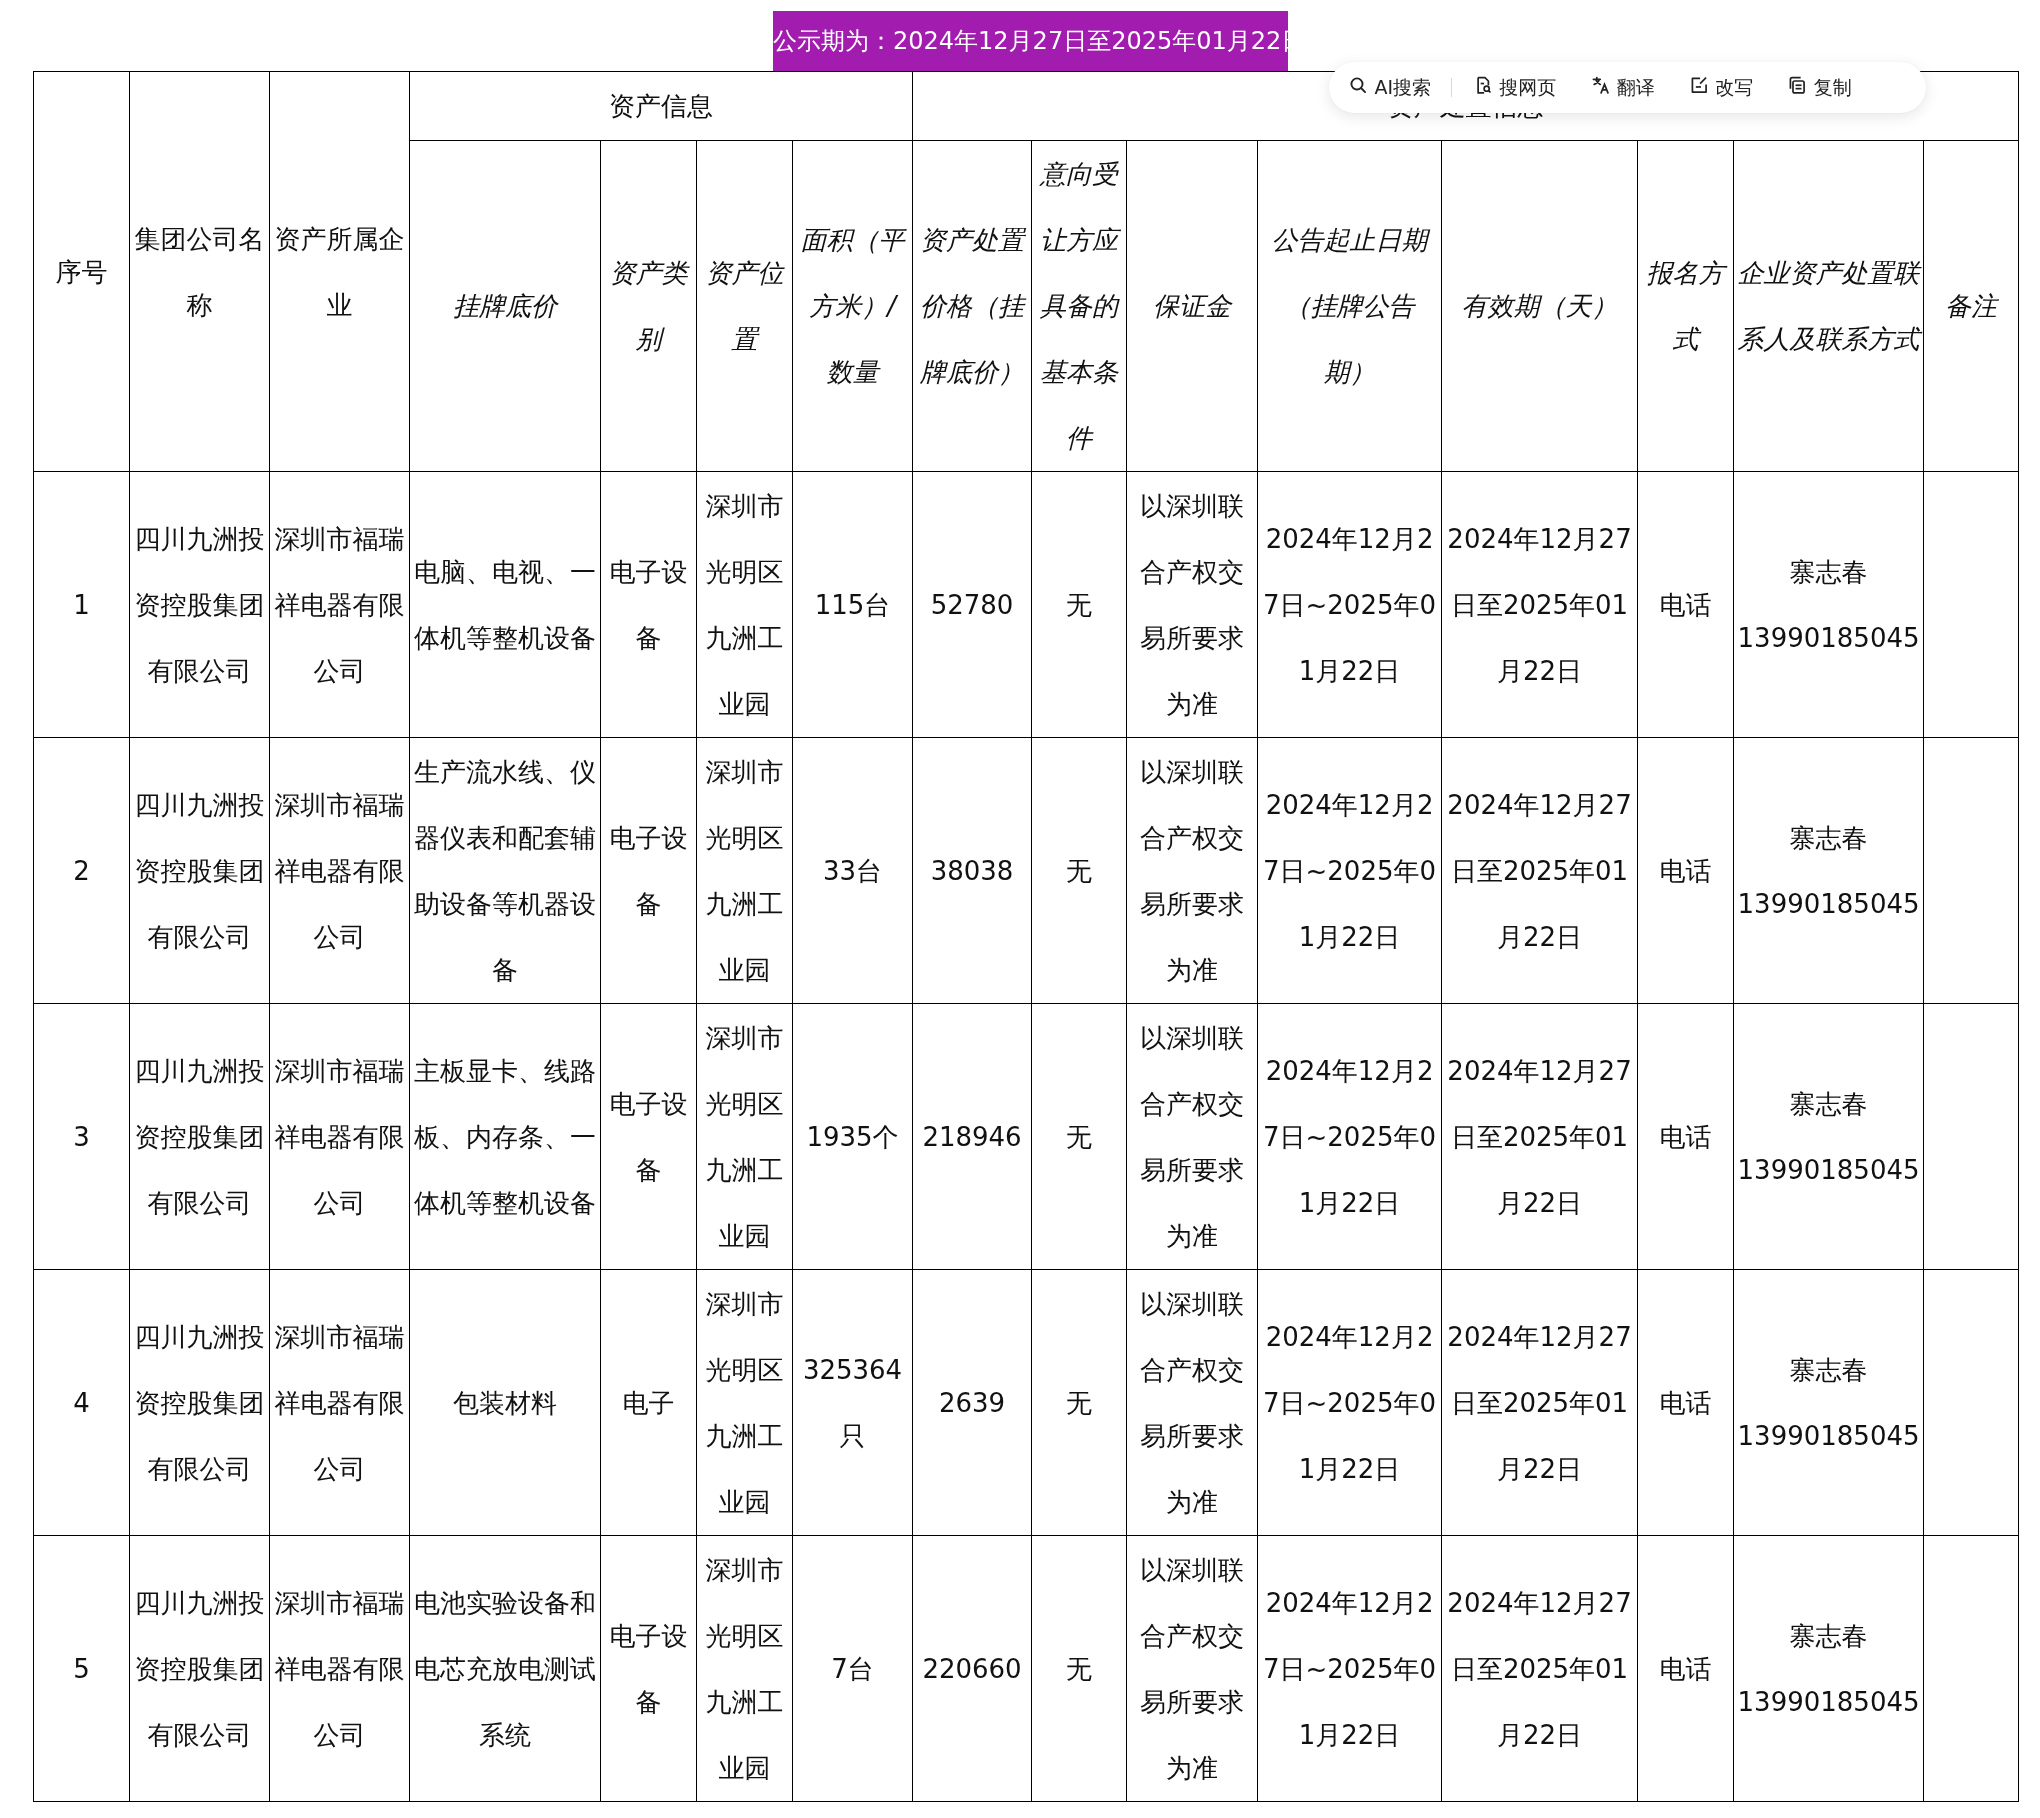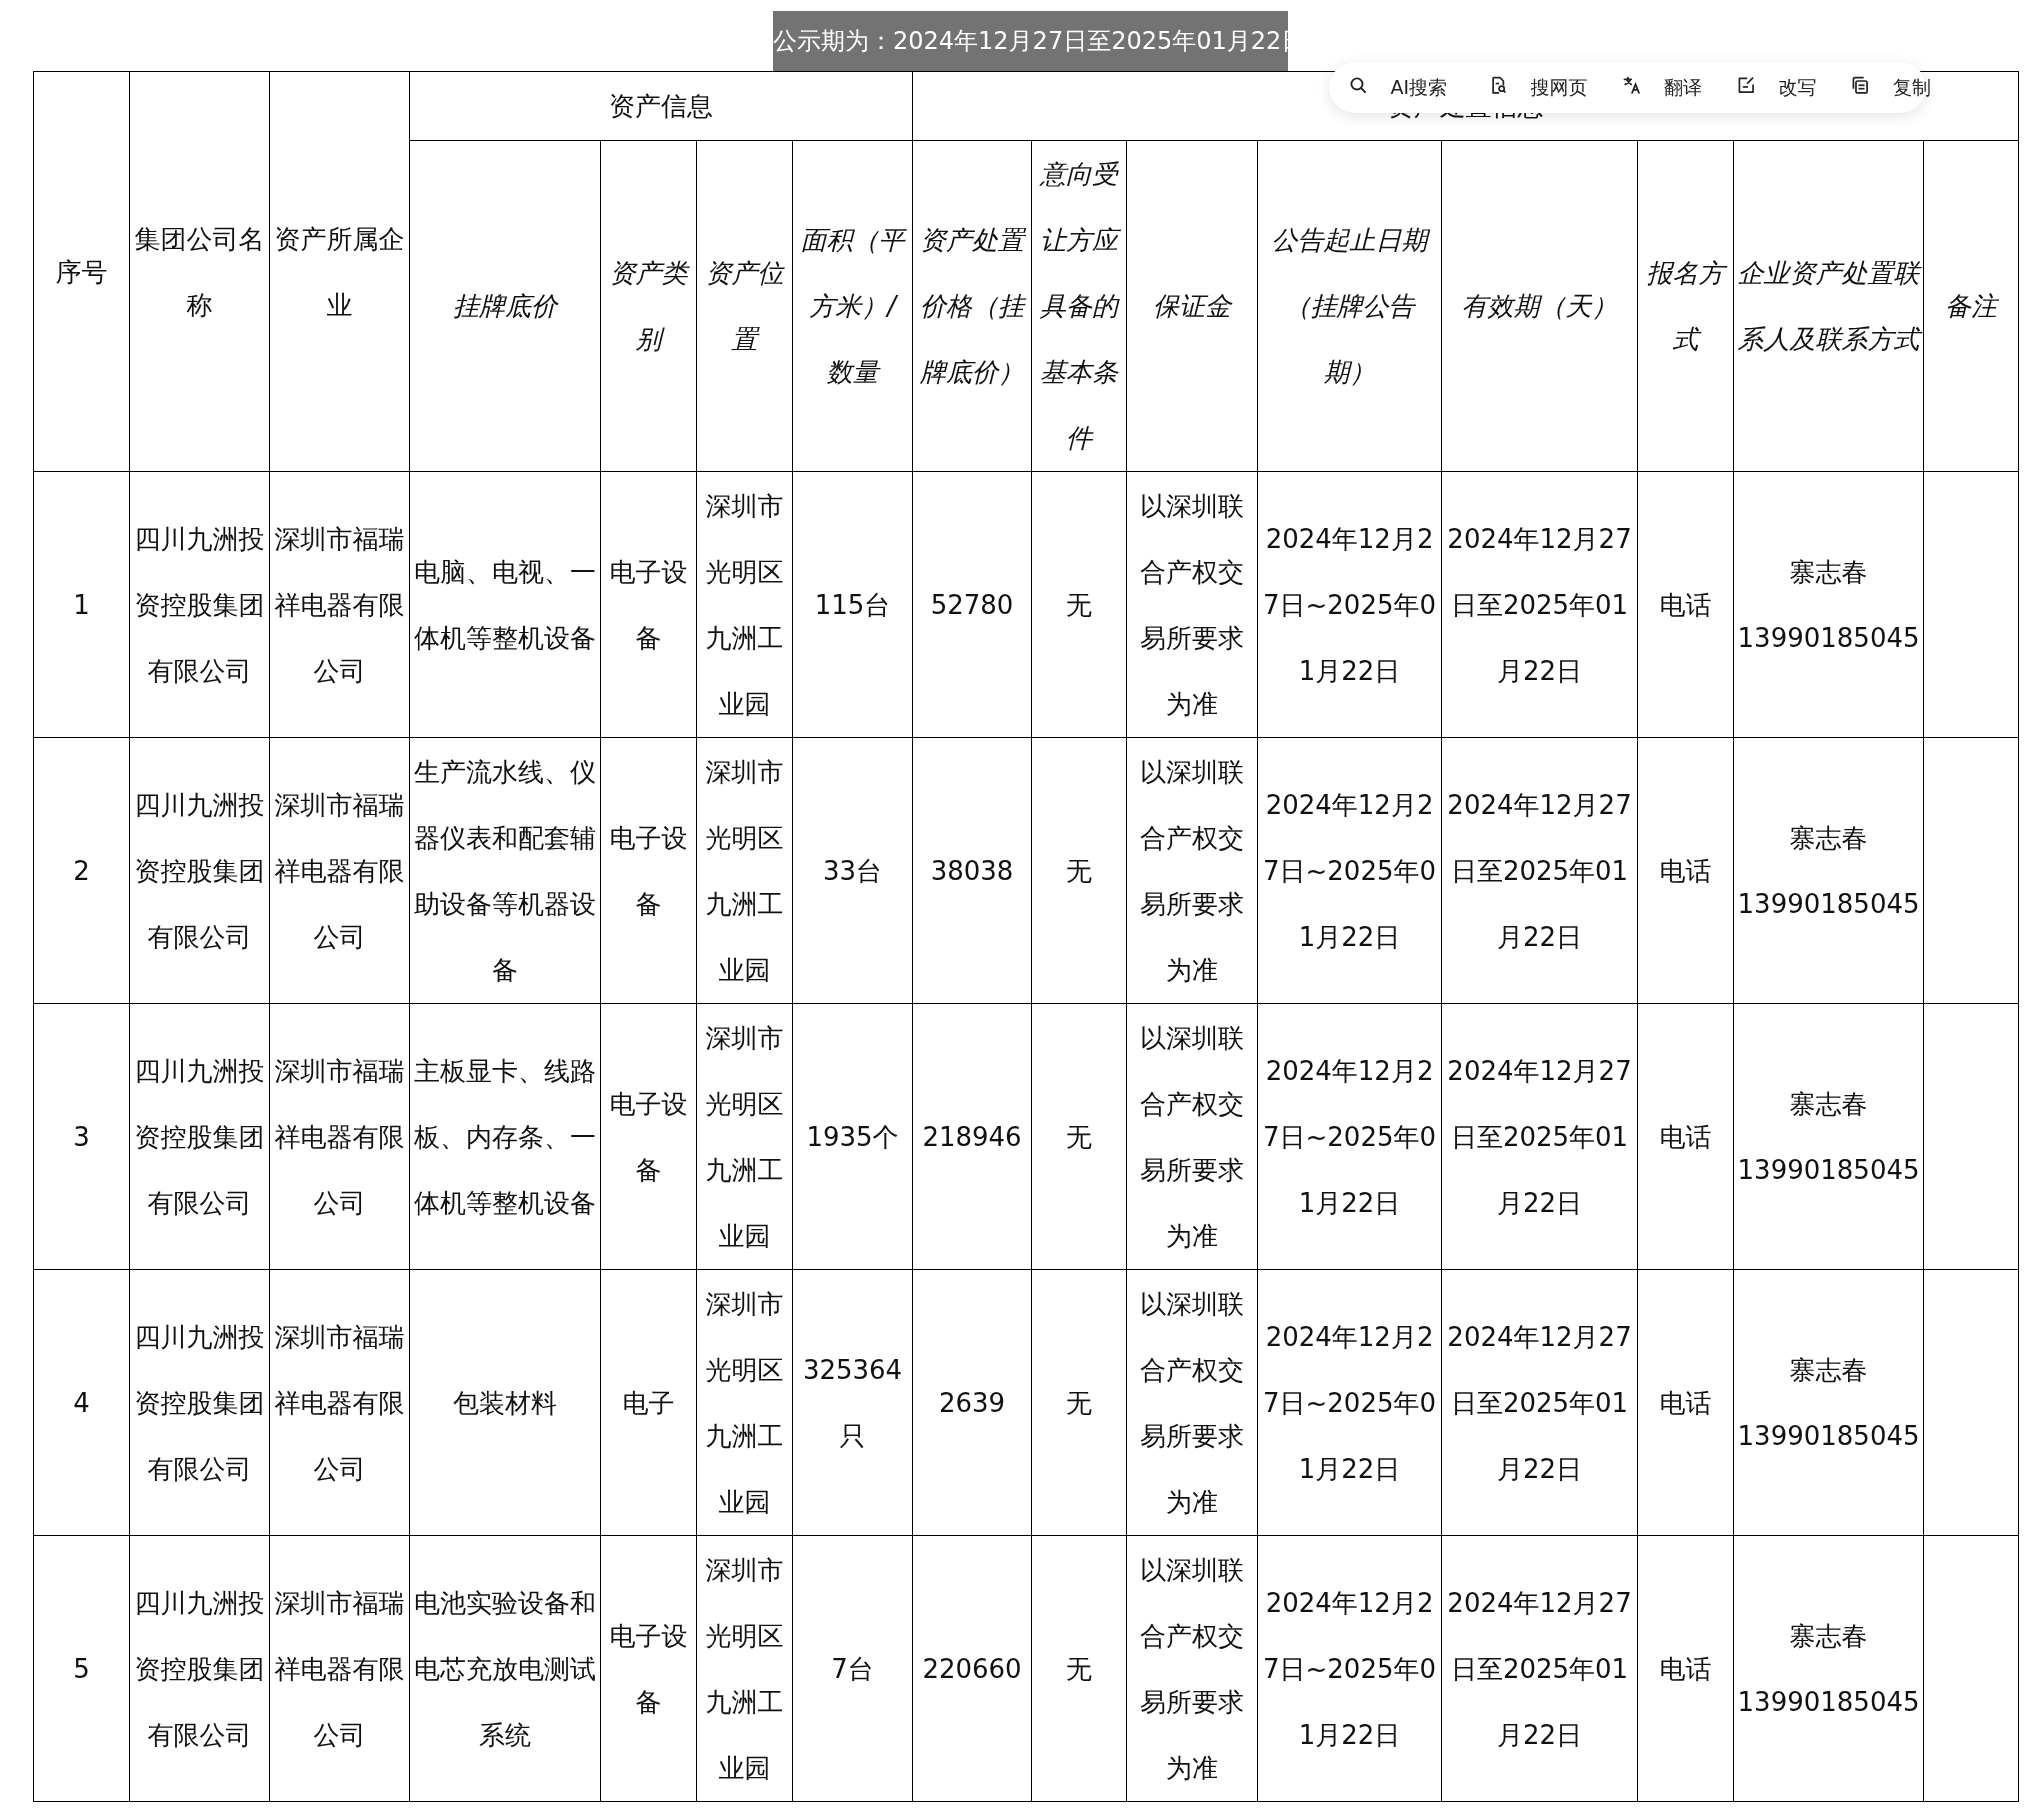--- a/index.html
+++ b/index.html
@@ -1,35 +1,35 @@
 <!DOCTYPE html>
 <html style="font-size:13.7px"><head>
 <meta charset="utf-8">
 <style>
   html, body { margin:0; padding:0; background:#ffffff; }
   body { width:2040px; height:1818px; position:relative; overflow:hidden;
          font-family:"DejaVu Sans","Liberation Sans",sans-serif; color:#111; }
   .banner { position:absolute; left:773px; top:11px; width:515px; height:60px;
-            background:#737373; color:#fff; font-size:24px; line-height:60px;
+            background:#a21caf; color:#fff; font-size:24px; line-height:60px;
             text-align:center; white-space:nowrap; }
   table.grid { position:absolute; left:33px; top:71px; border-collapse:collapse;
                table-layout:fixed; width:1986px; }
   table.grid td { border:1.3px solid #000; text-align:center; vertical-align:middle;
                   font-size:26px; line-height:66px; padding:0 3.4px; word-break:break-all;
                   overflow:hidden; }
   table.grid td.thin { border-left-width:0.9px; border-right-width:0.9px; }
   tr.h1 td { height:68px; }
   tr.h2 td { height:330px;font-style:italic; }
   tr.row td { height:265px; }
   .popup { position:absolute; left:1329px; top:62px; width:597px; height:51px;
            background:#fff; border-radius:26px;
            box-shadow:0 3.4px 15.4px rgba(0,0,0,0.10), 0 0 1.7px rgba(0,0,0,0.05);
            display:flex; align-items:center; padding-left:19px; box-sizing:border-box;
            font-size:19px; color:#222; }
-  .pbtn { display:flex; align-items:center; gap:22px; margin-right:34px; cursor:pointer; white-space:nowrap; }
+  .pbtn { display:flex; align-items:center; gap:6px; margin-right:34px; cursor:pointer; white-space:nowrap; }
   .pbtn svg { width:20.5px; height:20.5px; }
   .psep { width:0.9px; height:19px; background:#d8d8d8; margin:0 20.5px 0 -13.7px; }
   .hidden-hdr { color:#111; }
 </style>
 </head>
 <body>
 
 <div class="banner">公示期为：2024年12月27日至2025年01月22日</div>
 
 <table class="grid">

